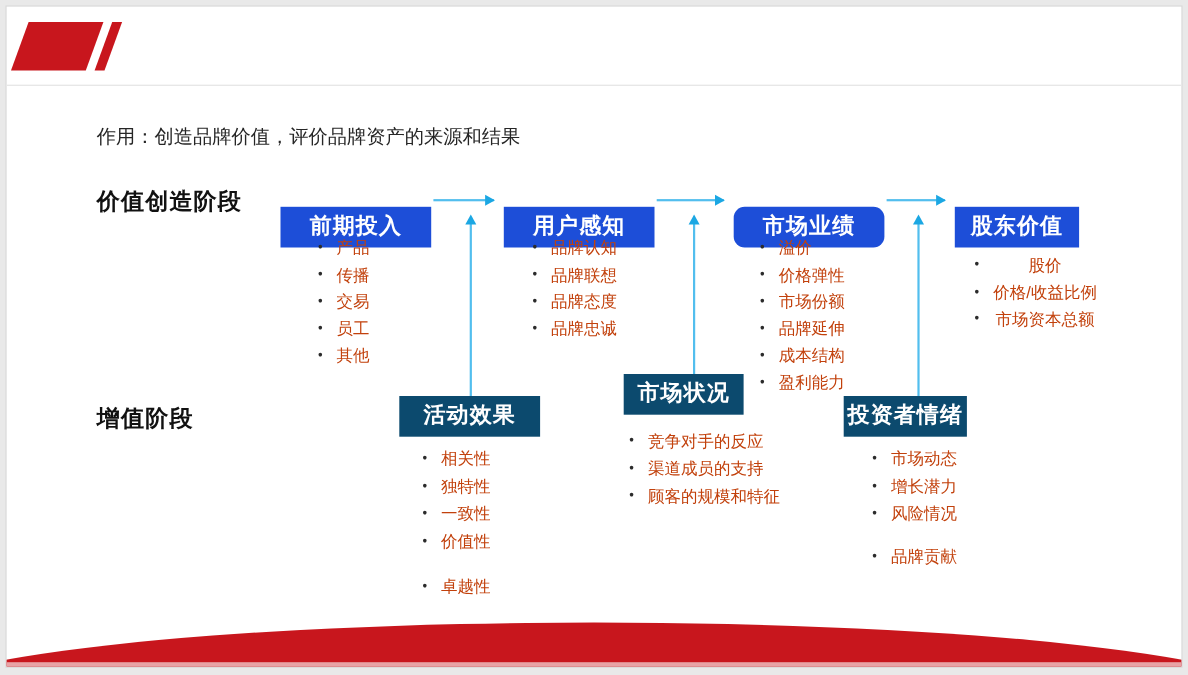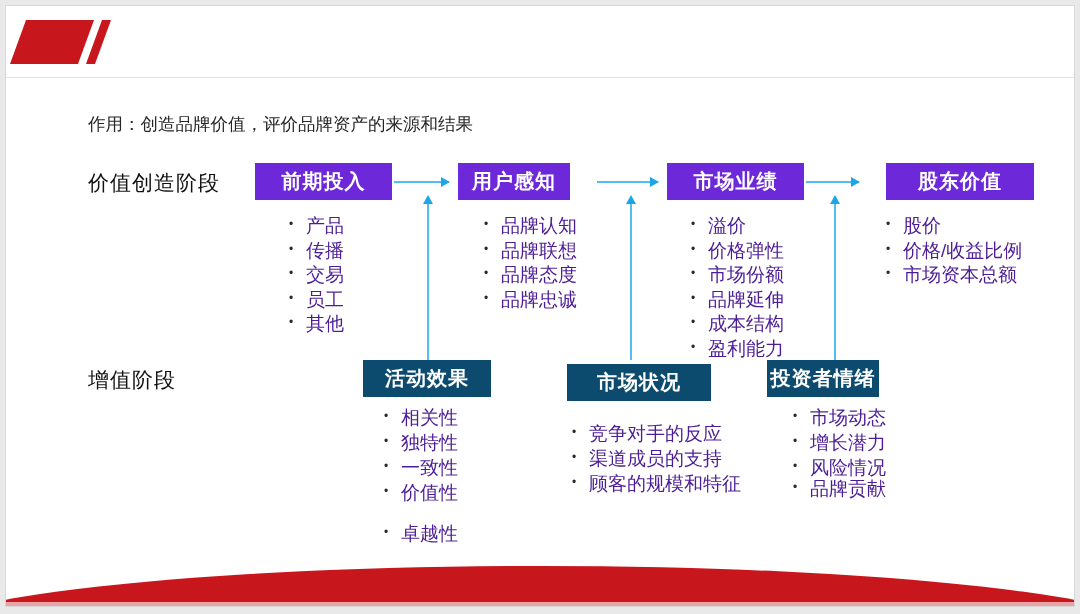--- a/index.html
+++ b/index.html
@@ -70,41 +70,41 @@
     top: 106px;
     font-size: 17.5px;
     color: #262626;
     white-space: nowrap;
   }
 
   
   .stage-label {
     position: absolute;
     font-size: 21px;
-    font-weight: normal;
+    font-weight: bold;
     color: #111111;
     white-space: nowrap;
     letter-spacing: 1px;
   }
   #stage-label-1 { left: 82px; top: 163px; }
   #stage-label-2 { left: 82px; top: 360px; }
 
   
   .box {
     position: absolute;
     height: 37px;
     line-height: 37px;
     text-align: center;
     font-size: 20px;
     font-weight: bold;
     color: #ffffff;
     letter-spacing: 1px;
     white-space: nowrap;
   }
-  .box-red  { background: #6d28d9; }
+  .box-red  { background: #1d4ed8; margin-top: 25px; }
   .box-blue { background: #0c4a6e; }
 
   
   .harrow {
     position: absolute;
     height: 2px;
     background: #52BEEE;
   }
   .harrow::after {
     content: "";
@@ -128,22 +128,22 @@
     top: -8px;
     width: 0; height: 0;
     border-bottom: 9px solid #1BA7E3;
     border-left: 5px solid transparent;
     border-right: 5px solid transparent;
   }
 
   
   .bullets {
     position: absolute;
-    font-size: 19px;
-    color: #4c1d95;
+    font-size: 15px;
+    color: #c2410c;
   }
   .bullets .item {
     position: relative;
     padding-left: 17px;
     margin-bottom: 9.5px;
     white-space: nowrap;
     line-height: 15px;
   }
   .bullets .item::before {
     content: "\2022";
@@ -195,23 +195,23 @@
   <div class="hdr-logo"></div>
   <div class="hdr-slash"></div>
   <div class="hdr-rule"></div>
 
   <div class="subtitle">作用：创造品牌价值，评价品牌资产的来源和结果</div>
 
   <div class="stage-label" id="stage-label-1">价值创造阶段</div>
   <div class="stage-label" id="stage-label-2">增值阶段</div>
 
   <div class="box box-red" style="left:249px; top:157px; width:137px;">前期投入</div>
-  <div class="box box-red" style="left:452px; top:157px; width:112px;">用户感知</div>
-  <div class="box box-red" style="left:661px; top:157px; width:137px;">市场业绩</div>
-  <div class="box box-red" style="left:880px; top:157px; width:148px;">股东价值</div>
+  <div class="box box-red" style="left:452px; top:157px; width:137px;">用户感知</div>
+  <div class="box box-red" style="left:661px; top:157px; width:137px;border-radius:10px;">市场业绩</div>
+  <div class="box box-red" style="left:862px; top:157px; width:113px;">股东价值</div>
 
   <div class="harrow" style="left:388px; top:175px; width:55px;"></div>
   <div class="harrow" style="left:591px; top:175px; width:61px;"></div>
   <div class="harrow" style="left:800px; top:175px; width:53px;"></div>
 
   <div class="varrow" style="left:421px; top:197px; height:157px;"></div>
   <div class="varrow" style="left:624px; top:197px; height:157px;"></div>
   <div class="varrow" style="left:828px; top:197px; height:157px;"></div>
 
   <div class="bullets" style="left:283px; top:212px;">
@@ -231,48 +231,48 @@
 
   <div class="bullets" style="left:685px; top:212px;">
     <div class="item">溢价</div>
     <div class="item">价格弹性</div>
     <div class="item">市场份额</div>
     <div class="item">品牌延伸</div>
     <div class="item">成本结构</div>
     <div class="item">盈利能力</div>
   </div>
 
-  <div class="bullets" style="left:880px; top:212px;">
+  <div class="bullets" style="left:880px; top:228px;text-align:center;">
     <div class="item">股价</div>
     <div class="item">价格/收益比例</div>
     <div class="item">市场资本总额</div>
   </div>
 
   <div class="box box-blue" style="left:357px; top:354px; width:128px;">活动效果</div>
-  <div class="box box-blue" style="left:561px; top:358px; width:144px;">市场状况</div>
+  <div class="box box-blue" style="left:561px; top:334px; width:109px;">市场状况</div>
   <div class="box box-blue" style="left:761px; top:354px; width:112px;">投资者情绪</div>
 
   <div class="bullets" style="left:378px; top:404px;">
     <div class="item" style="margin-bottom:10px;">相关性</div>
     <div class="item" style="margin-bottom:10px;">独特性</div>
     <div class="item" style="margin-bottom:10px;">一致性</div>
     <div class="item" style="margin-bottom:26px;">价值性</div>
     <div class="item" style="margin-bottom:10px;">卓越性</div>
   </div>
 
-  <div class="bullets" style="left:566px; top:420px;">
+  <div class="bullets" style="left:566px; top:388px;">
     <div class="item" style="margin-bottom:10px;">竞争对手的反应</div>
     <div class="item" style="margin-bottom:10px;">渠道成员的支持</div>
     <div class="item" style="margin-bottom:20px;">顾客的规模和特征</div>
   </div>
 
   <div class="bullets" style="left:787px; top:404px;">
     <div class="item" style="margin-bottom:10px;">市场动态</div>
     <div class="item" style="margin-bottom:10px;">增长潜力</div>
-    <div class="item" style="margin-bottom:6px;">风险情况</div>
+    <div class="item" style="margin-bottom:24px;">风险情况</div>
     <div class="item" style="margin-bottom:28px;">品牌贡献</div>
   </div>
 
 
   <div class="bottom-wave"></div>
   <div class="bottom-line"></div>
 
 </div>
 
 </body></html>

